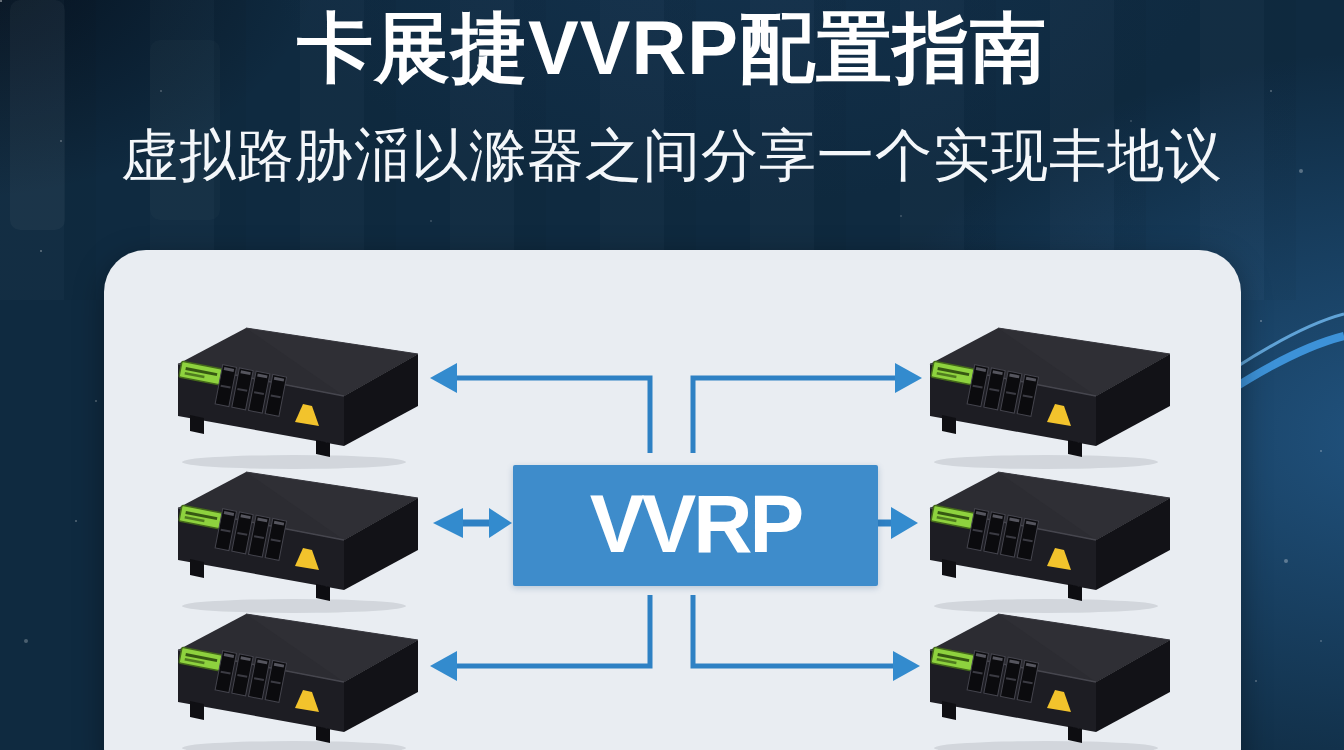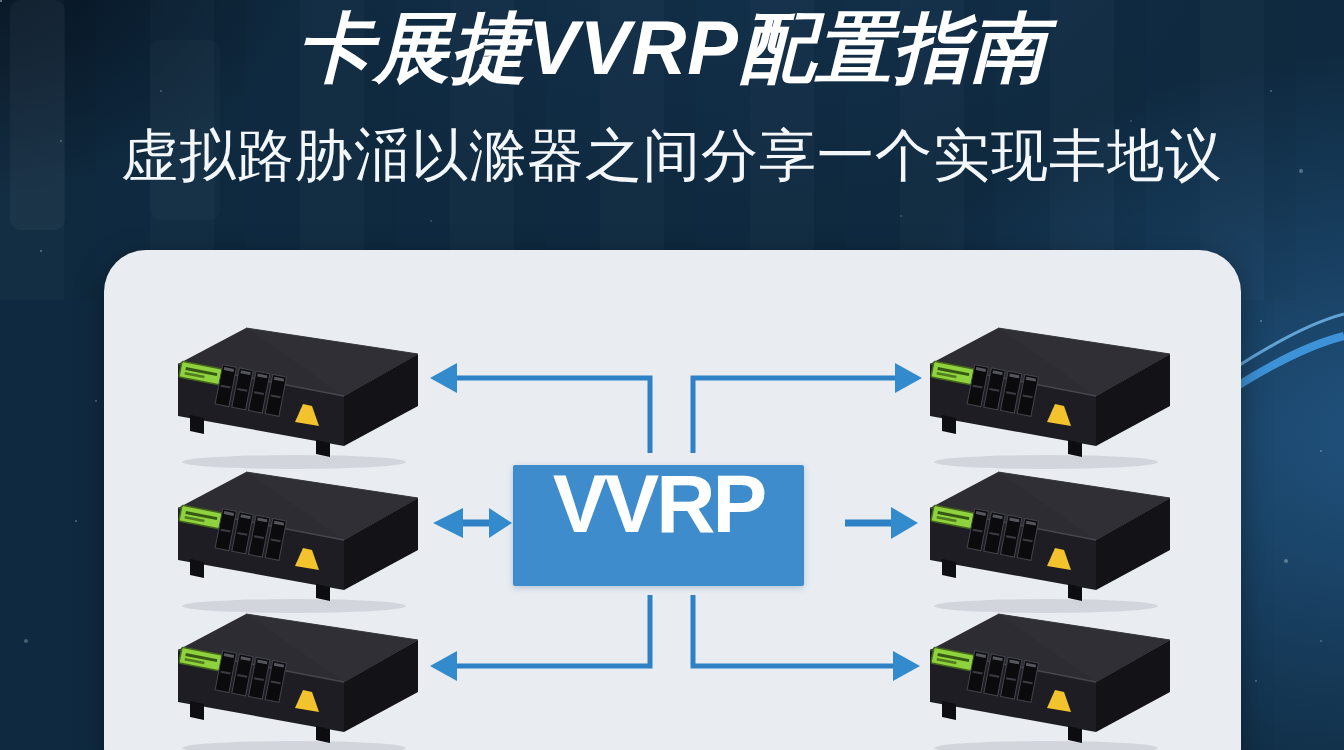--- a/index.html
+++ b/index.html
@@ -37,21 +37,21 @@
       1320px 640px 0 0 rgba(255,255,255,.25), 430px 220px 0 0 rgba(255,255,255,.2),
       900px 215px 0 0 rgba(255,255,255,.2), 1130px 120px 0 0 rgba(255,255,255,.2);
     pointer-events:none;
   }
   .bg-arcs{ position:absolute; left:0; top:0; pointer-events:none; }
 
   .title{
     position:absolute; left:0; top:0; width:100%;
     text-align:center; color:#ffffff;
     font-size:76px; font-weight:800; letter-spacing:1px;
-    line-height:96px; margin:0;font-style:italic;
+    line-height:96px; margin:0;
   }
   .subtitle{
     position:absolute; left:0; top:112px; width:100%;
     text-align:center; color:#f4f7fa;
     font-size:57px; font-weight:400; letter-spacing:1px;
     line-height:86px; margin:0;
   }
 
   .panel{
     position:absolute; left:104px; top:250px;
@@ -64,23 +64,23 @@
   .device{ position:absolute; width:264px; height:152px; }
   .dev-tl{ left:166px; top:320px; }
   .dev-ml{ left:166px; top:464px; }
   .dev-bl{ left:166px; top:606px; }
   .dev-tr{ left:918px; top:320px; }
   .dev-mr{ left:918px; top:464px; }
   .dev-br{ left:918px; top:606px; }
 
   .center-box{
     position:absolute; left:513px; top:465px;
-    width:291px; height:121px;
+    width:365px; height:121px;
     background:#3e8ccb; border-radius:2px;
-    display:flex; justify-content:center;
+    display:flex; align-items:center; justify-content:center;
     box-shadow:0 2px 6px rgba(30,80,130,0.25);
   }
   .center-box span{
     color:#ffffff; font-size:82px; font-weight:700;
     letter-spacing:-3px; line-height:1;
     transform:translateY(-2px);
   }
 
   .arrow-layer{ position:absolute; left:0; top:0; pointer-events:none; }
   svg.hidden-defs{ position:absolute; width:0; height:0; }

